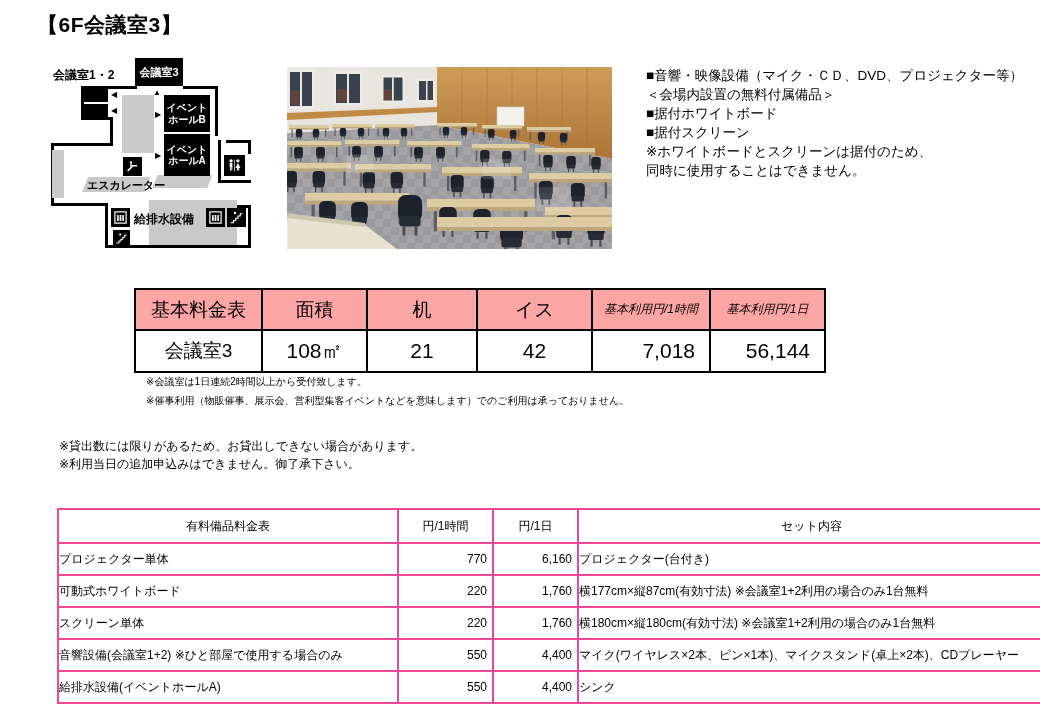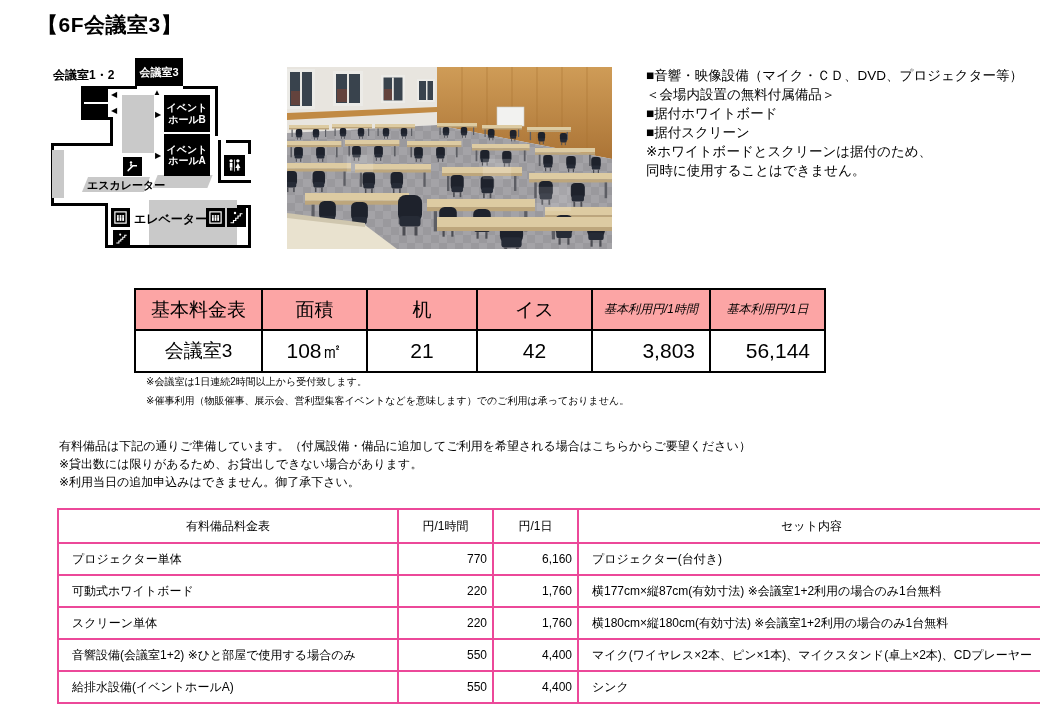--- a/index.html
+++ b/index.html
@@ -45,21 +45,21 @@
   
   .basic-notes{left:117px;top:372px;font-size:10px;line-height:19px;}
   .paid-intro{left:30px;top:437px;font-size:12px;line-height:18px;}
   .basic-notes div,.paid-intro div{white-space:nowrap;}
 
   
   .paid-wrap{left:28px;top:508px;}
   .paid-table{width:987px;}
   .paid-table th,.paid-table td{border:2px solid #ec4899;font-size:12px;overflow:hidden;white-space:nowrap;background:#fff;}
   .paid-table th{font-weight:normal;text-align:center;height:30px;}
-  .paid-table td{height:30px;padding:0 13px;}
+  .paid-table td{height:30px;padding:0 0;}
   .paid-table td.num{text-align:right;padding-right:5px;}
 </style>
 </head>
 <body>
 
 <div class="abs page-title">【6F会議室3】</div>
 
 <div class="abs map">
 
   <div class="wall" style="left:38px;top:28px;width:56px;height:3px;"></div>
@@ -120,21 +120,21 @@
     <svg width="15" height="15" viewBox="0 0 20 20">
       <rect x="2.5" y="2.5" width="15" height="15" fill="none" stroke="#fff" stroke-width="1.6"></rect>
       <circle cx="6.5" cy="8" r="1.4" fill="#fff"></circle>
         <rect x="5.3" y="9.5" width="2.4" height="5" fill="#fff"></rect>
       <circle cx="10" cy="8" r="1.4" fill="#fff"></circle>
         <rect x="8.8" y="9.5" width="2.4" height="5" fill="#fff"></rect>
       <circle cx="13.5" cy="8" r="1.4" fill="#fff"></circle>
         <rect x="12.3" y="9.5" width="2.4" height="5" fill="#fff"></rect>
     </svg>
   </div>
-  <div class="lbl" style="left:91px;top:153px;font-size:12px;">エレベーター</div>
+  <div class="lbl" style="left:91px;top:153px;font-size:12px;">給排水設備</div>
   <div class="iconbox" style="left:163px;top:150px;width:19px;height:19px;">
     <svg width="15" height="15" viewBox="0 0 20 20">
       <rect x="2.5" y="2.5" width="15" height="15" fill="none" stroke="#fff" stroke-width="1.6"></rect>
       <circle cx="6.5" cy="8" r="1.4" fill="#fff"></circle>
         <rect x="5.3" y="9.5" width="2.4" height="5" fill="#fff"></rect>
       <circle cx="10" cy="8" r="1.4" fill="#fff"></circle>
         <rect x="8.8" y="9.5" width="2.4" height="5" fill="#fff"></rect>
       <circle cx="13.5" cy="8" r="1.4" fill="#fff"></circle>
         <rect x="12.3" y="9.5" width="2.4" height="5" fill="#fff"></rect>
     </svg>
@@ -324,34 +324,33 @@
       <th>机</th>
       <th>イス</th>
       <th class="small">基本利用円/1時間</th>
       <th class="small">基本利用円/1日</th>
     </tr>
     <tr>
       <td class="name">会議室3</td>
       <td>108㎡</td>
       <td>21</td>
       <td>42</td>
-      <td class="num">3,803</td>
+      <td class="num">7,018</td>
       <td class="num">56,144</td>
     </tr>
   </tbody>
     </table>
 </div>
 
 <div class="abs basic-notes">
   <div>※会議室は1日連続2時間以上から受付致します。</div>
   <div>※催事利用（物販催事、展示会、営利型集客イベントなどを意味します）でのご利用は承っておりません。</div>
 </div>
 
 <div class="abs paid-intro">
-  <div>有料備品は下記の通りご準備しています。（付属設備・備品に追加してご利用を希望される場合はこちらからご要望ください）</div>
   <div>※貸出数には限りがあるため、お貸出しできない場合があります。</div>
   <div>※利用当日の追加申込みはできません。御了承下さい。</div>
 </div>
 
 <div class="abs paid-wrap">
   <table class="paid-table">
     <colgroup>
       <col style="width:340px">
         <col style="width:95px">
         <col style="width:85px">

